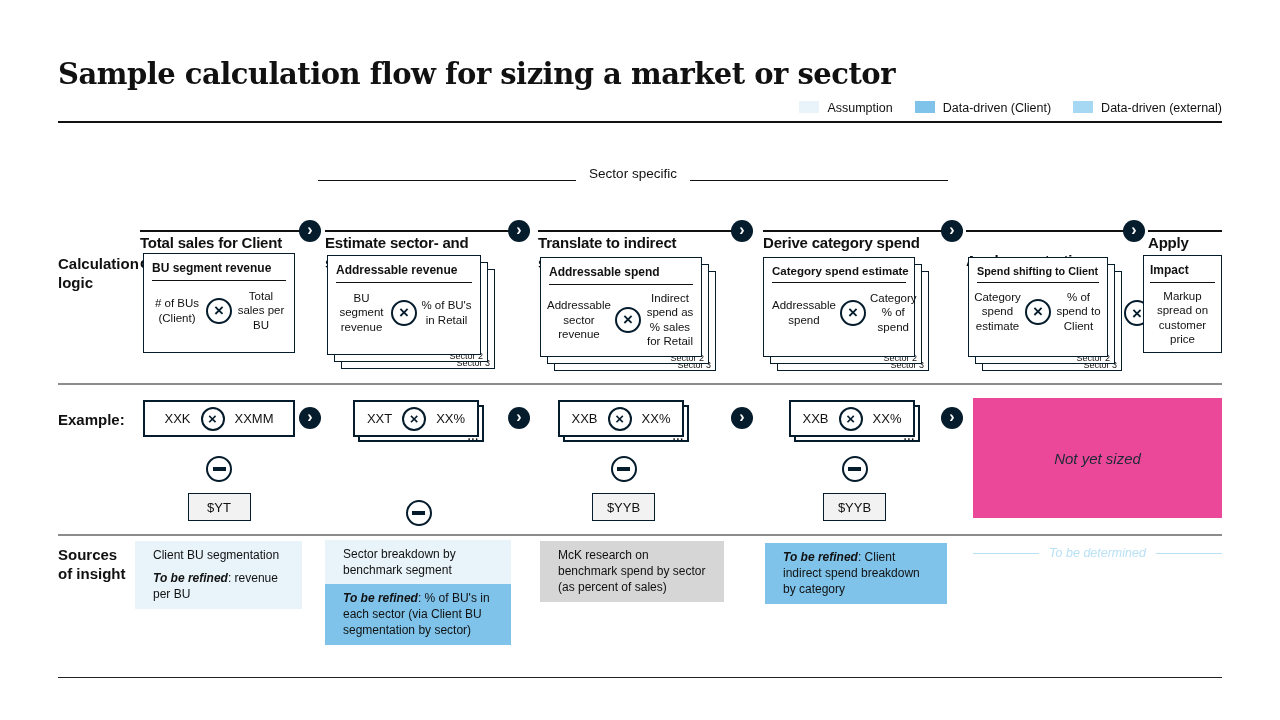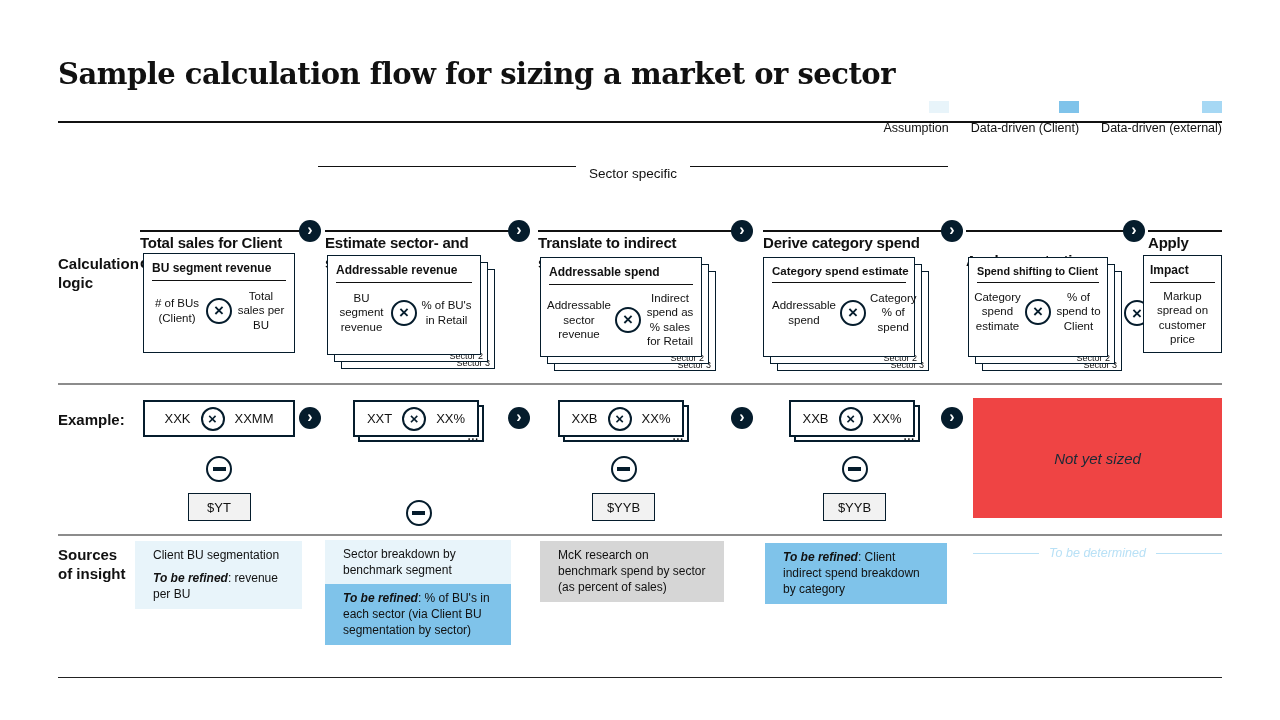--- a/index.html
+++ b/index.html
@@ -9,25 +9,25 @@
     font-family:"Liberation Sans", sans-serif; color:#111; overflow:hidden;
   }
   .abs { position:absolute; }
 
   
   .title { font-family:"DejaVu Serif", serif; font-weight:bold; font-size:29px; letter-spacing:-0.5px; }
   .title-rule { height:2px; background:#111; }
 
   
   .legend { display:flex; gap:22px; align-items:center; font-size:12.5px; }
-  .legend-item { display:flex; align-items:flex-end; gap:8px;flex-direction:column; }
+  .legend-item { display:flex; align-items:flex-start; gap:8px; }
   .swatch { width:20px; height:12px; display:inline-block; }
 
   
-  .bracket { display:flex; align-items:flex-start; gap:13px; font-size:13.5px; }
+  .bracket { display:flex; align-items:flex-end; gap:13px; font-size:13.5px; }
   .bracket .bline { flex:1; height:1px; background:#111; }
 
   
   .step-h { font-weight:bold; font-size:15px; line-height:1.32; letter-spacing:-0.2px;margin-top:44px; }
   .step-rule { height:2px; background:#111; }
   .arrow {
     width:22px; height:22px; border-radius:50%; background:#051c2c; color:#fff;
     display:flex; align-items:center; justify-content:center;
     font-size:16px; font-weight:bold; line-height:1; padding-bottom:2px;
   }
@@ -54,21 +54,21 @@
   .ex-boxwrap { position:relative; height:42px; align-self:stretch; }
   .ex-box { position:absolute; left:0; top:0; right:0; height:37px; background:#fff; border:2px solid #051c2c;
             display:flex; align-items:center; justify-content:center; gap:10px; font-size:13px; }
   .ex-back { position:absolute; background:#fff; border:2px solid #051c2c; }
   .ex-dots { position:absolute; right:3px; bottom:-2px; font-size:10px; letter-spacing:1px; font-weight:bold; }
   .minus-circle { width:26px; height:26px; border:2.5px solid #051c2c; border-radius:50%; background:#fff;
                   display:flex; align-items:center; justify-content:center; margin-top:14px; }
   .minus-circle::after { content:""; width:13px; height:3.5px; background:#051c2c; }
   .result-box { margin-top:11px; width:63px; height:28px; background:#f2f2f2; border:1.5px solid #051c2c;
                 display:flex; align-items:center; justify-content:center; font-size:13px; }
-  .nys-panel { background:#ef4444; display:flex; align-items:center; justify-content:center;
+  .nys-panel { background:#ec4899; display:flex; align-items:center; justify-content:center;
                font-style:italic; font-size:15px; color:#1a2a36; }
 
   
   .src { font-size:12px; line-height:1.35; padding:6px 18px; }
   .src p + p { margin-top:7px; }
   .tbd { display:flex; align-items:center; gap:10px; color:#b9e1f6; font-style:italic; font-size:12.5px; }
   .tbd .tline { flex:1; height:1px; background:#b9e1f6; }
 
   
   .footer-rule { height:1px; background:#222; }

